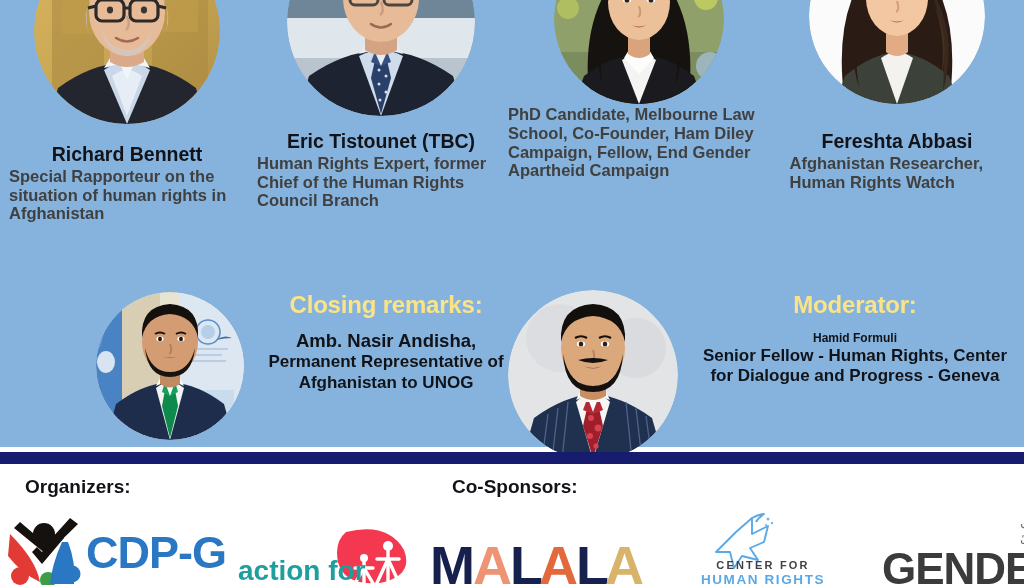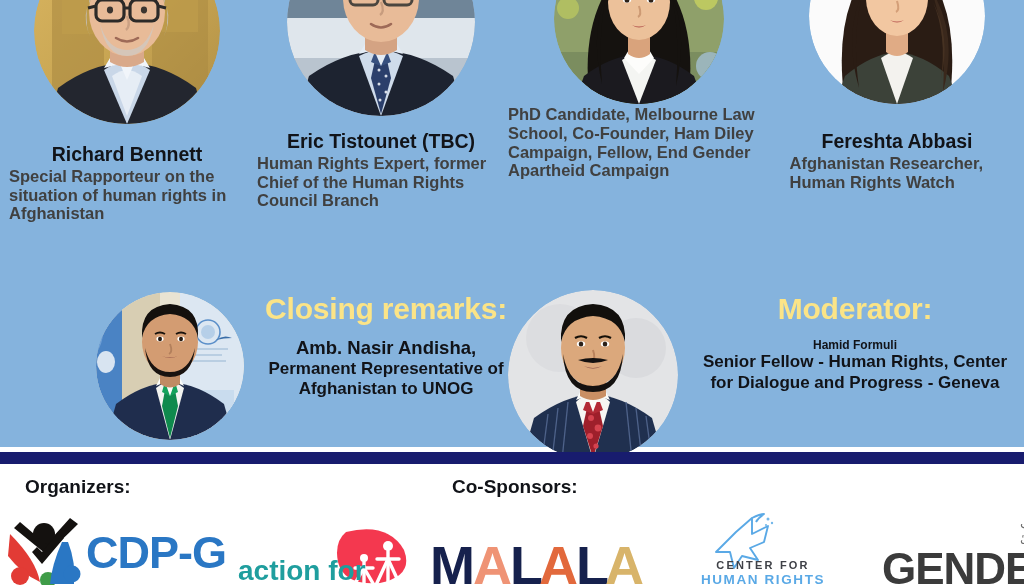--- a/index.html
+++ b/index.html
@@ -84,21 +84,21 @@
   .closing-text { margin-left:8px; width:268px; text-align:center; }
 
   .moderator-block {
     position:absolute; left:508px; top:6px;
     display:flex; align-items:flex-start;
   }
   .moderator-block .avatar { width:170px; height:170px; margin-top:6px; }
   .moderator-text { margin-left:12px; width:330px; text-align:center; }
 
   .section-head {
-    font-weight:bold; font-size:30px; color:#fbe487;
+    font-weight:bold; font-size:24px; color:#fbe487;
     line-height:1.1; letter-spacing:-0.2px;
   }
   .closing-text .section-head { margin-top:8px; }
   .moderator-text .section-head { margin-top:8px; }
 
   .lower-name {
     font-weight:bold; font-size:18.5px; color:#111318;
     line-height:1.18; margin-top:12px;
   }
   .lower-role {

